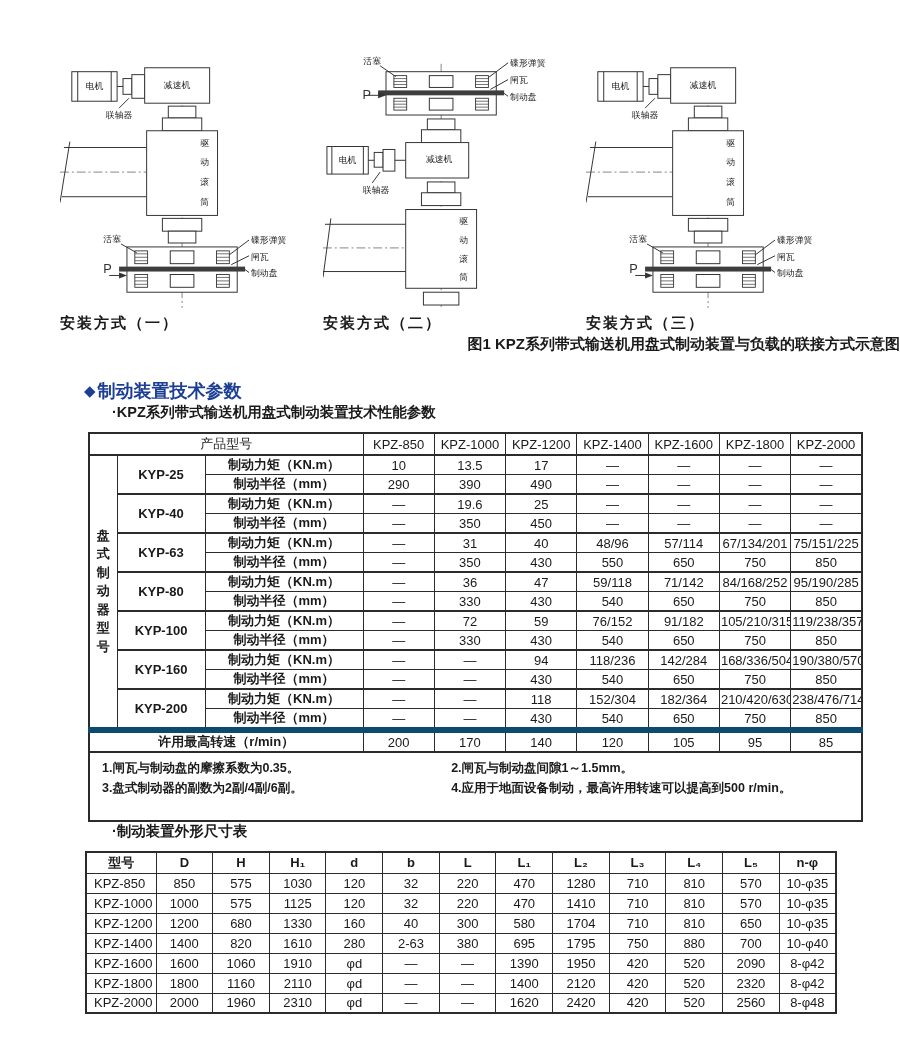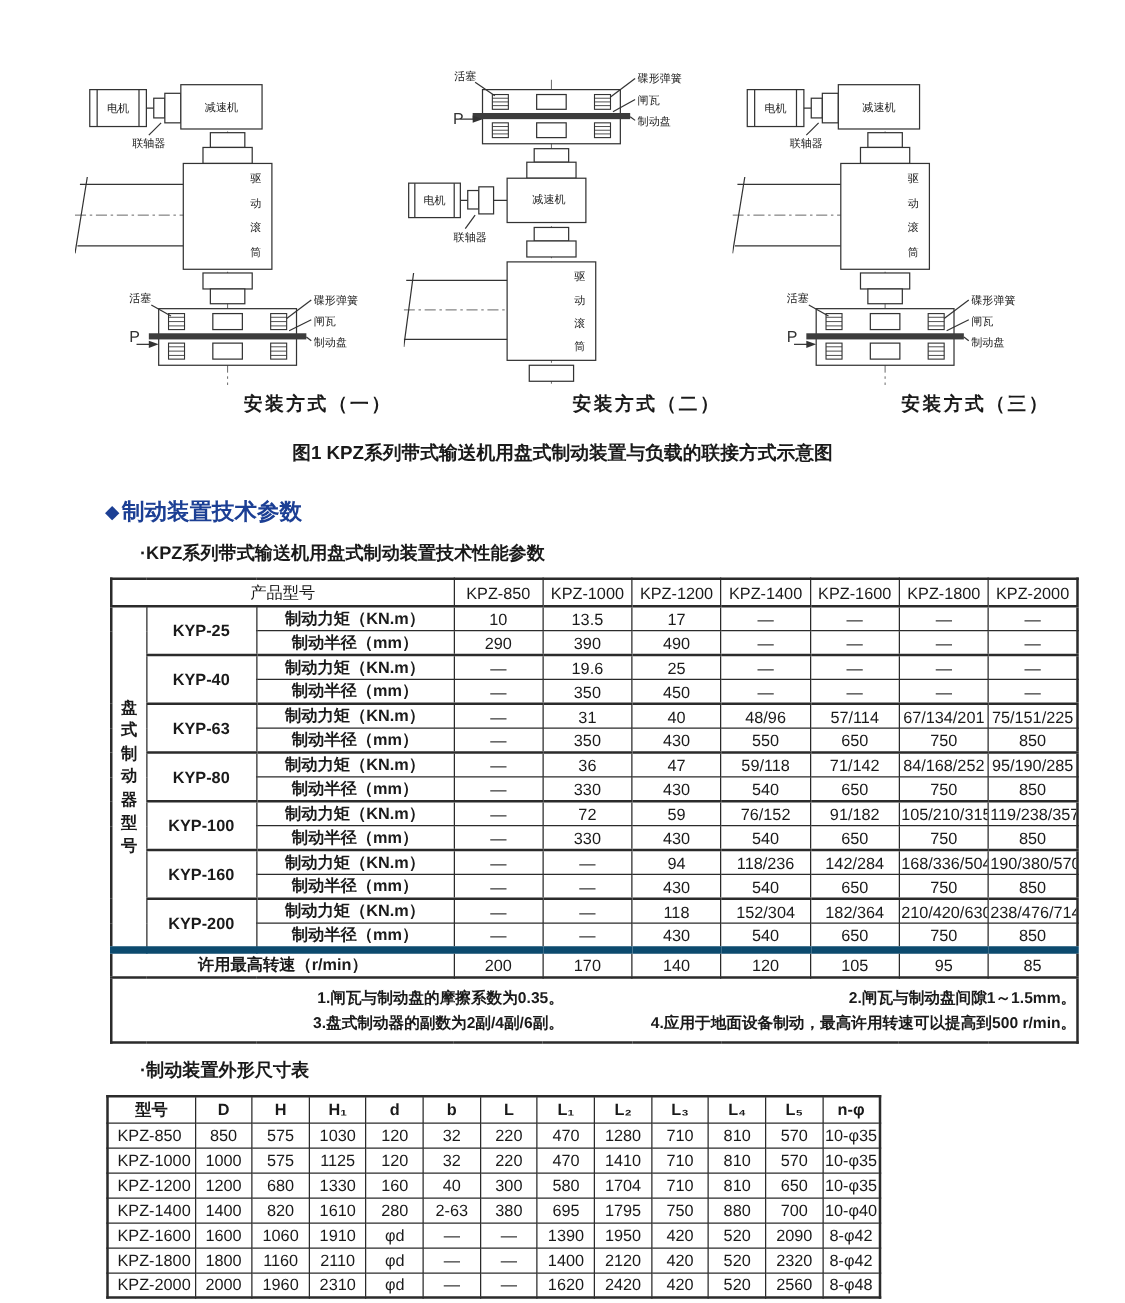--- a/index.html
+++ b/index.html
@@ -4,26 +4,26 @@
 <style>
   *{box-sizing:border-box;margin:0;padding:0}
   html,body{width:900px;height:1042px}
   body{background:#fff;font-family:"Liberation Sans","DejaVu Sans",sans-serif;color:#1a1a1a}
   .page{width:900px;height:1042px;background:#fff;padding-top:46px;overflow:hidden;position:relative}
 
   
   .diagrams{display:flex;justify-content:space-between;margin:0 60px}
   .diag{width:254px}
   .diag svg{display:block}
-  figcaption{text-align:right;font-weight:bold;font-size:15px;margin-top:2px;letter-spacing:2px}
-  .figcap{text-align:center;font-weight:bold;font-size:15px;margin-top:20px}
+  figcaption{text-align:left;font-weight:bold;font-size:15px;margin-top:2px;letter-spacing:2px}
+  .figcap{text-align:right;font-weight:bold;font-size:15px;margin-top:2px}
 
   .section{margin:25px 0 0 84px;font-size:18px;font-weight:bold;color:#1c3f94;display:flex;align-items:center}
   .section .bullet{font-size:15px;margin-right:2px}
-  .subsec{margin:12px 0 0 112px;font-size:14.5px;font-weight:bold}
+  .subsec{margin:0 0 0 112px;font-size:14.5px;font-weight:bold}
 
   
   .ln{fill:none;stroke:#333;stroke-width:1}
   .cl{fill:none;stroke:#666;stroke-width:.8;stroke-dasharray:9 3 2 3}
   .box{fill:#fff;stroke:#333;stroke-width:1}
   .disc{fill:#3d3d3d;stroke:none}
   .spr{fill:#fff;stroke:#333;stroke-width:.9}
   .hatch{fill:none;stroke:#333;stroke-width:.7}
   .dlabel{font-family:"Liberation Sans","DejaVu Sans",sans-serif;font-size:9px;fill:#222}
   .dP{font-family:"Liberation Sans","DejaVu Sans",sans-serif;font-size:13px;fill:#333}
@@ -32,26 +32,26 @@
   
   table{border-collapse:collapse;table-layout:fixed}
   .t1{margin:10px 0 0 88px;width:775px;border:2px solid #2b2b2b}
   .t1 th,.t1 td{border:1.5px solid #2b2b2b;text-align:center;font-size:13px;height:18px;padding:0 1px;overflow:hidden}
   .t1 thead th{height:22px;font-weight:normal;border-bottom:2px solid #2b2b2b}
   .t1 tr.grp>td{border-top:2px solid #2b2b2b}
   .t1 .lbl{font-weight:bold}
   .t1 .mdl{font-weight:bold}
   .t1 .vert{white-space:pre-line;line-height:1.42;font-weight:bold;padding:0;font-size:13px}
   .t1 tr.speed>td{border-top:6px solid #0c4a6e;height:22px}
-  .t1 td.notes{text-align:right;padding:5px 0 5px 12px;height:auto;border-top:2px solid #2b2b2b}
+  .t1 td.notes{text-align:left;padding:5px 0 22px 12px;height:auto;border-top:2px solid #2b2b2b}
   .noteline{display:flex;font-size:12.5px;font-weight:bold;line-height:1.6}
   .noteL{width:46%}
   .noteR{flex:1}
 
-  .t2{margin:10px 0 0 85px;width:620px;border:2px solid #2b2b2b}
+  .t2{margin:10px 0 0 85px;width:752px;border:2px solid #2b2b2b}
   .t2 th,.t2 td{border:1.5px solid #2b2b2b;text-align:center;font-size:13px;height:20px;overflow:hidden}
   .t2 thead th{font-weight:bold;height:21px}
   .t2 td.first{text-align:left;padding-left:7px;font-size:13px}
 </style>
 </head>
 <body>
 
 <div class="page">
 
   <div class="diagrams">

